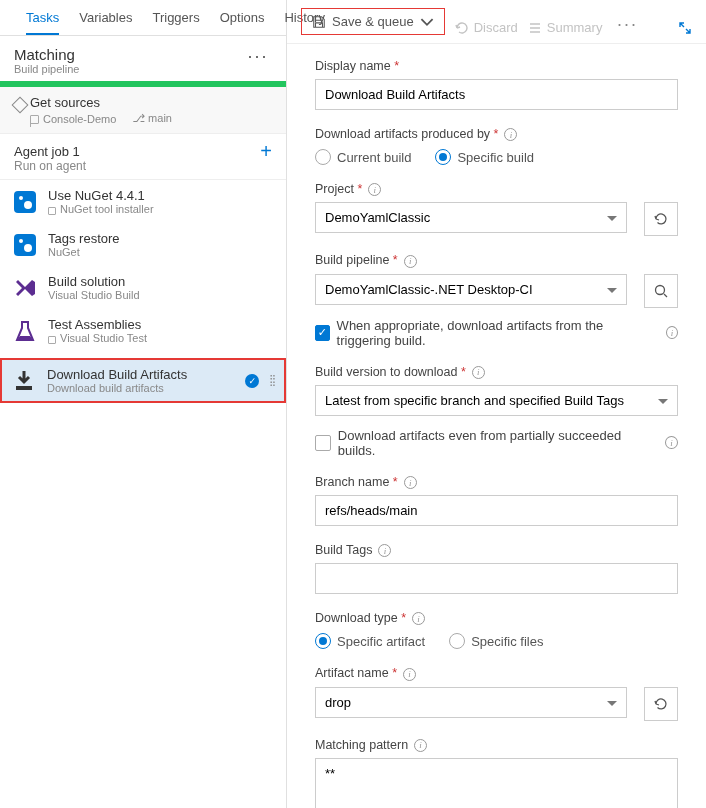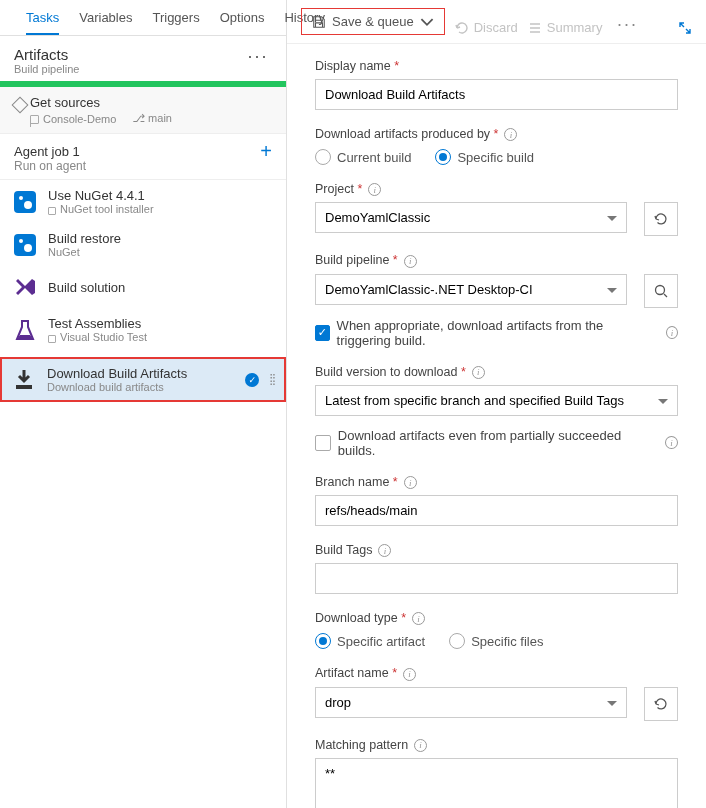--- a/index.html
+++ b/index.html
@@ -69,21 +69,21 @@
   <div class="left">
     <div class="tabs">
       <div class="tab active">Tasks</div>
       <div class="tab">Variables</div>
       <div class="tab">Triggers</div>
       <div class="tab">Options</div>
       <div class="tab">History</div>
     </div>
     <div class="pipeline-hdr">
       <div>
-        <div class="t1">Artifacts</div>
+        <div class="t1">Matching</div>
         <div class="t2">Build pipeline</div>
       </div>
       <div class="dots">···</div>
     </div>
     <div class="sources">
       <div class="s1">Get sources</div>
       <div class="srcline">
         <span><span class="brflag"></span><span>Console-Demo</span></span>
         <span>⎇&nbsp;<span>main</span></span>
       </div>
@@ -114,32 +114,33 @@
     </div>
     <div class="task">
       <div class="ico">
           <svg width="26" height="26">
             <rect x="2" y="2" width="22" height="22" rx="4" fill="#0078d4"></rect>
             <circle cx="9" cy="9" r="2" fill="#fff"></circle>
             <circle cx="16" cy="16" r="4" fill="#fff"></circle>
           </svg>
         </div>
       <div style="flex:1;min-width:0">
-        <div class="tname">Build restore</div>
+        <div class="tname">Tags restore</div>
         <div class="tsub">NuGet</div>
       </div>
     </div>
     <div class="task">
       <div class="ico">
           <svg width="26" height="26">
             <path d="M4 7 L10 13 L4 19 L6 21 L13 14 L20 21 L23 19 L23 7 L20 5 L13 12 L6 5 Z" fill="#5c2d91"></path>
           </svg>
         </div>
       <div style="flex:1;min-width:0">
         <div class="tname">Build solution</div>
+        <div class="tsub">Visual Studio Build</div>
       </div>
     </div>
     <div class="task">
       <div class="ico">
           <svg width="26" height="26">
             <path d="M10 4 L16 4 L16 10 L21 22 L5 22 L10 10 Z" fill="none" stroke="#5c2d91" stroke-width="2"></path>
             <path d="M8 18 L18 18 L21 22 L5 22 Z" fill="#5c2d91"></path>
           </svg>
         </div>
       <div style="flex:1;min-width:0">

